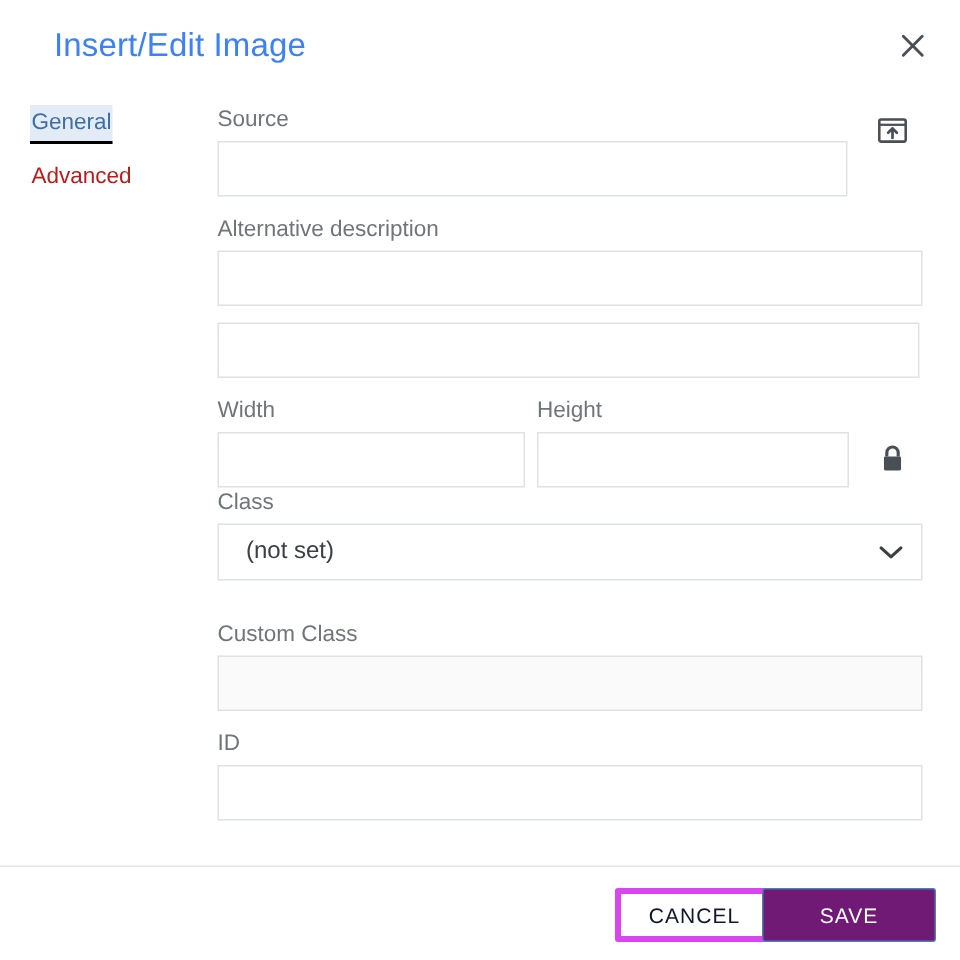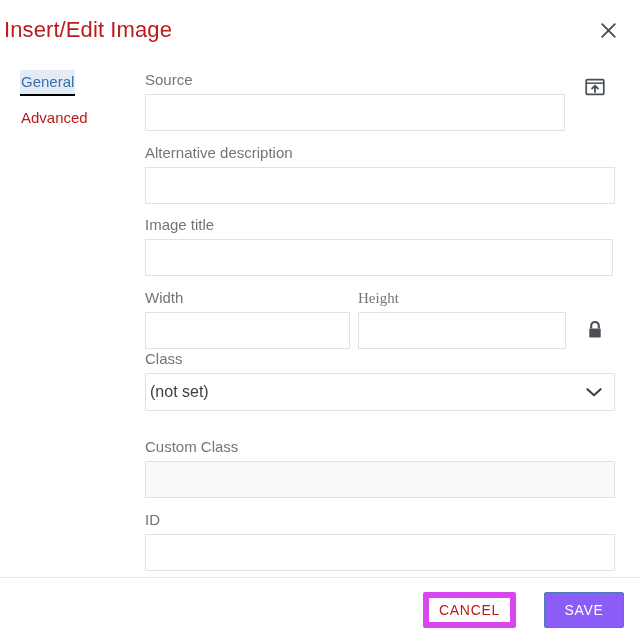--- a/index.html
+++ b/index.html
@@ -21,25 +21,25 @@
 
   
   .dialog-header {
     position: absolute;
     top: 0; left: 0;
     width: 640px;
     height: 58px;
   }
   .dialog-title {
     position: absolute;
-    left: 4px;
+    left: 36px;
     top: 16px;
     font-size: 22px;
     font-weight: 400;
-    color: #b91c1c;
+    color: #3b82f6;
     letter-spacing: 0.1px;
     line-height: 28px;
     white-space: nowrap;
   }
   .close-button {
     position: absolute;
     right: 16px;
     top: 14px;
     width: 32px;
     height: 32px;
@@ -135,21 +135,21 @@
 
   
   .row-title { margin-bottom: 12px; }
   .input-title { width: 468px; }
 
   
   .row-dims { position: relative; }
   .dims-labels { position: relative; height: 24px; }
   .dims-labels .field-label { position: absolute; top: 0; margin: 0; }
   .label-width { left: 0; }
-  .label-height { left: 213px; font-family: Liberation Serif, serif; }
+  .label-height { left: 213px; }
   .dims-inputs { position: relative; height: 37px; }
   .input-width {
     position: absolute; left: 0; top: 0; width: 205px;
   }
   .input-height {
     position: absolute; left: 213px; top: 0; width: 208px;
   }
   .lock-button {
     position: absolute;
     left: 435px;
@@ -171,21 +171,21 @@
   .select-box {
     width: 470px;
     height: 38px;
     border: 1px solid #dfe1e3;
     background: #ffffff;
     font-family: "Liberation Sans", sans-serif;
     font-size: 16px;
     color: #3c4043;
     display: flex;
     align-items: center;
-    padding: 0 4px;
+    padding: 0 18px;
     cursor: pointer;
     user-select: none;
   }
   .select-chevron {
     position: absolute;
     right: 12px;
     top: 50%;
     transform: translateY(-50%);
     pointer-events: none;
     display: flex;
@@ -224,29 +224,29 @@
     letter-spacing: 0.7px;
     cursor: pointer;
     border-radius: 2px;
     display: flex;
     align-items: center;
     justify-content: center;
     padding: 0;
   }
   .btn-cancel {
     right: 124px;
-    width: 93px;
-    background: #ffffff;
-    border: 6px solid #d946ef;
-    color: #b91c1c;
+    width: 106px;
+    background: #ffffff;
+    border: 4px solid #d946ef;
+    color: #0f172a;
   }
   .btn-save {
     right: 16px;
-    width: 80px;
-    background: #8b5cf6;
+    width: 116px;
+    background: #701a75;
     border: 1px solid #4a7fb5;
     color: #ffffff;
   }
 </style>
 </head>
 <body>
 
 <div class="dialog">
 
   <div class="dialog-header">
@@ -281,21 +281,20 @@
         </span>
       </button>
     </div>
 
     <div class="field-row row-alt">
       <div class="field-label">Alternative description</div>
       <input class="text-input input-alt" type="text" placeholder="" style="">
     </div>
 
     <div class="field-row row-title">
-      <div class="field-label">Image title</div>
       <input class="text-input input-title" type="text" placeholder="" style="">
     </div>
 
     <div class="field-row row-dims">
       <div class="dims-labels">
         <div class="field-label label-width">Width</div>
         <div class="field-label label-height">Height</div>
       </div>
       <div class="dims-inputs">
         <input class="text-input input-width" type="text" placeholder="" style="">

